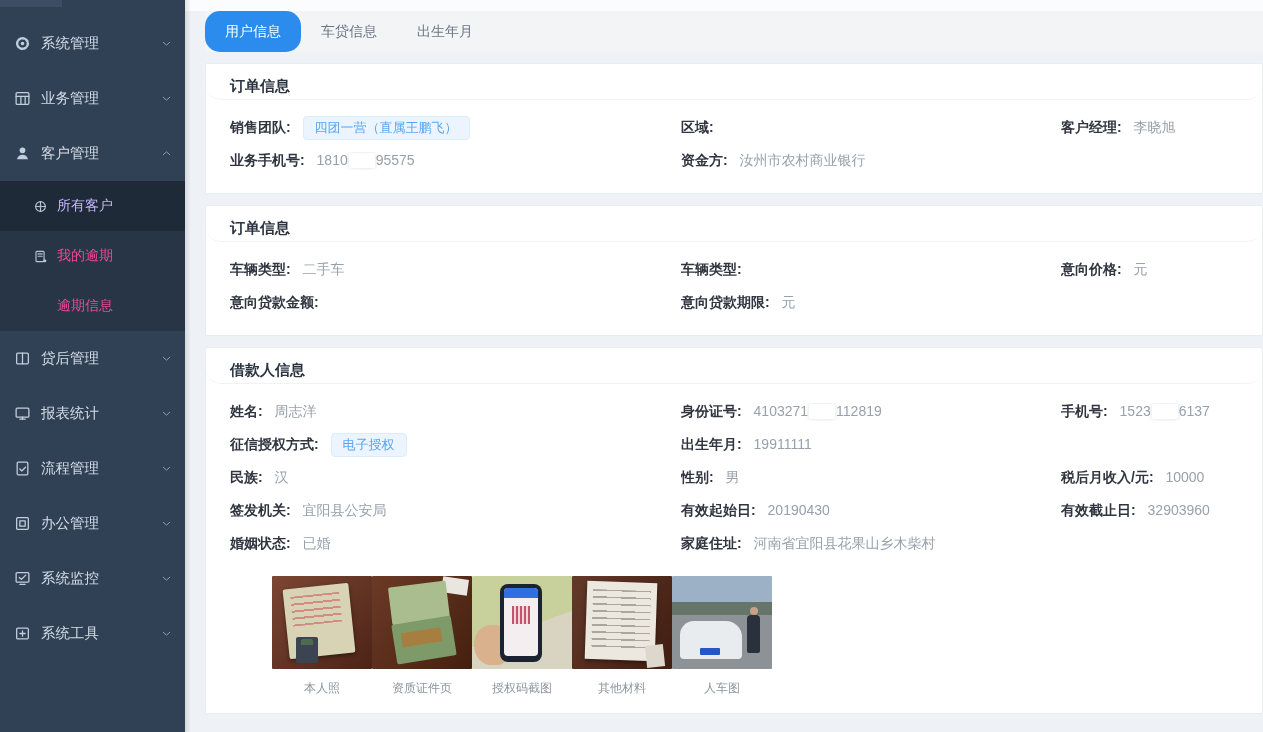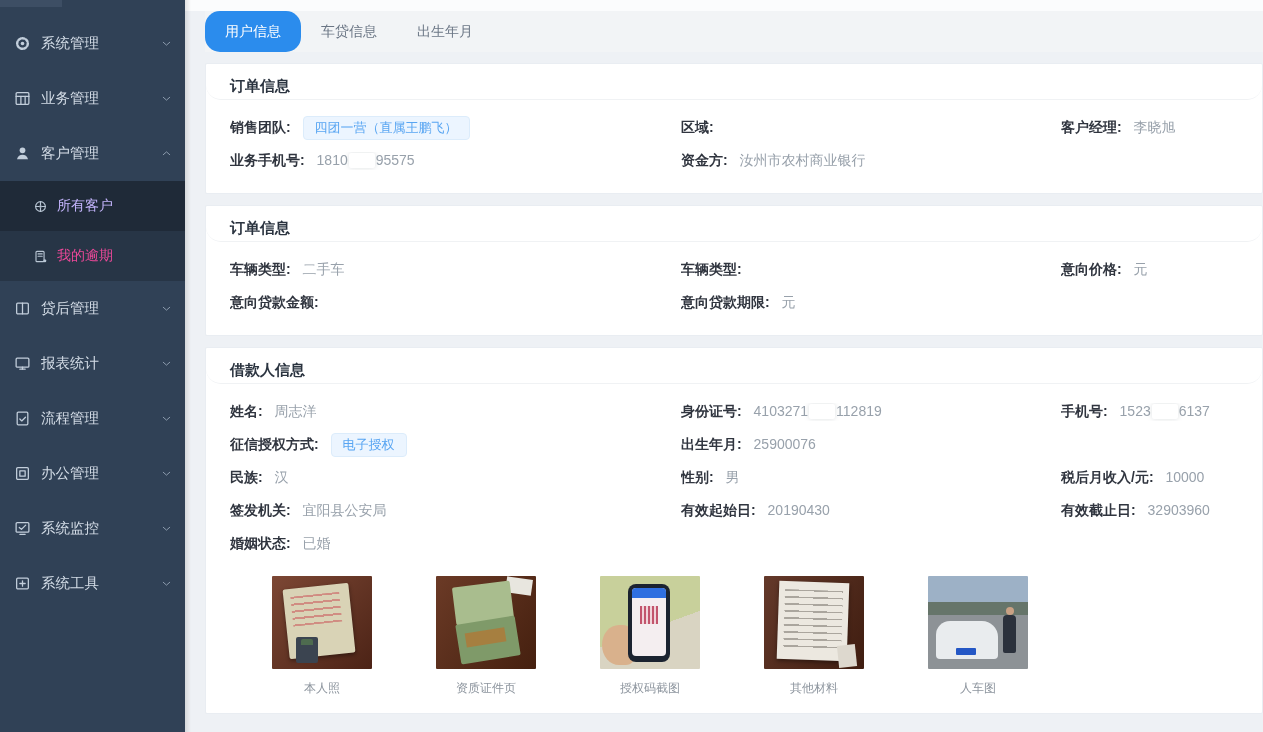--- a/index.html
+++ b/index.html
@@ -58,21 +58,21 @@
   .tag {
     display:inline-block; background:#ecf5ff; border:1px solid #dcecfb;
     color:#58a5f2; font-size:13px; padding:2px 11px; border-radius:4px; cursor:pointer;
   }
   .redact {
     display:inline-block; width:26px; height:15px; background:#fff;
     border-radius:2px; vertical-align:-3px; margin:0 1px;
     box-shadow:0 0 5px rgba(120,130,140,0.25);
   }
   
-  .thumbs { display:flex; gap:64px; margin:16px 0 0 42px; }
+  .thumbs { display:flex; margin:16px 0 0 42px; }
   .thumb-wrap { width:100px; flex:none; cursor:pointer; }
   .thumb { width:100px; height:93px; position:relative; overflow:hidden; border-radius:1px; }
   .thumb-caption { margin-top:11px; text-align:center; font-size:12px; color:#8d959e; }
   
   .t-idcard { background:linear-gradient(135deg,#7c4734,#4c2316); }
   .t-idcard .cardface {
     position:absolute; left:14px; top:10px; width:66px; height:70px;
     background:#d9d3b6; transform:rotate(-6deg); border-radius:2px;
     box-shadow:0 2px 4px rgba(0,0,0,0.4);
   }
@@ -180,20 +180,23 @@
         <span class="icon">
           <svg viewBox="0 0 16 16">
               <rect x="3.2" y="2.5" width="8.6" height="11" rx="1"></rect>
               <line x1="5.4" y1="5.2" x2="9.8" y2="5.2"></line>
               <line x1="5.4" y1="7.7" x2="9.8" y2="7.7"></line>
               <circle cx="12.6" cy="12.6" r="1.6" fill="currentColor" stroke="none"></circle>
             </svg>
         </span>
         <span>我的逾期</span>
       </div>
+      <div class="sub-item noicon">
+        <span>逾期信息</span>
+      </div>
     </div>
 
     <div class="side-item">
       <span class="icon">
         <svg viewBox="0 0 16 16">
             <rect x="2.5" y="3" width="11" height="10" rx="1"></rect>
             <line x1="8" y1="3" x2="8" y2="13"></line>
           </svg>
       </span>
       <span>贷后管理</span>
@@ -373,21 +376,21 @@
           <span>1523</span><i class="redact"></i><span>6137</span>
         </div>
       </div>
       <div class="frow">
         <div class="field">
           <span class="flabel">征信授权方式:</span>
           <span class="tag">电子授权</span>
         </div>
         <div class="field">
           <span class="flabel">出生年月:</span>
-          <span>25900076</span>
+          <span>19911111</span>
         </div>
       </div>
       <div class="frow">
         <div class="field">
           <span class="flabel">民族:</span>
           <span>汉</span>
         </div>
         <div class="field">
           <span class="flabel">性别:</span>
           <span>男</span>
@@ -408,20 +411,24 @@
         </div>
         <div class="field">
           <span class="flabel">有效截止日:</span>
           <span>32903960</span>
         </div>
       </div>
       <div class="frow">
         <div class="field">
           <span class="flabel">婚姻状态:</span>
           <span>已婚</span>
+        </div>
+        <div class="field">
+          <span class="flabel">家庭住址:</span>
+          <span>河南省宜阳县花果山乡木柴村</span>
         </div>
         <div class="field"></div>
       </div>
 
       <div class="thumbs">
         <div class="thumb-wrap">
           <div class="thumb t-idcard">
             <div class="cardface"></div>
               <div class="portrait"></div>
           </div>

